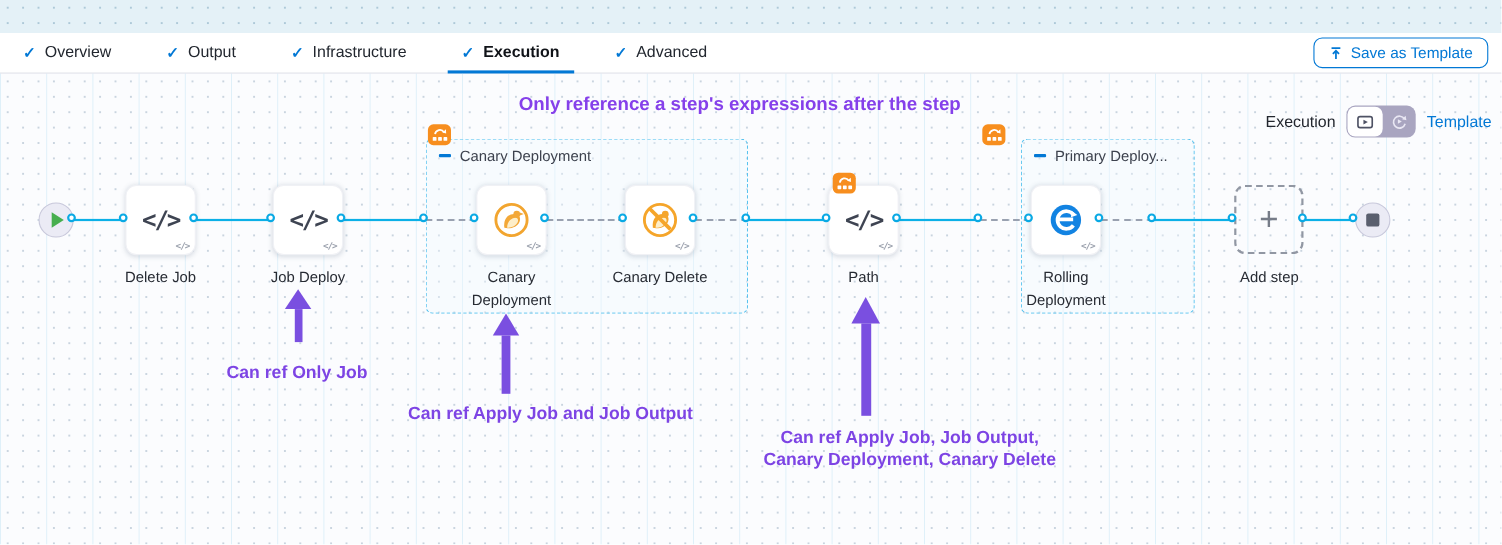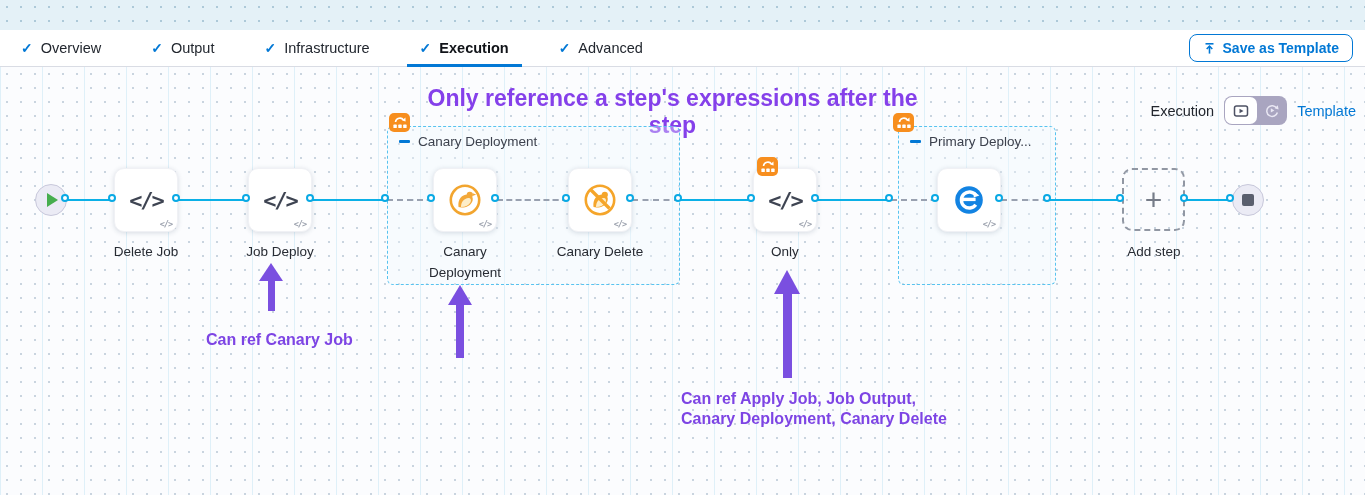--- a/index.html
+++ b/index.html
@@ -14,32 +14,32 @@
 
   
   .tab-bar { position:absolute; top:30px; left:0; width:100%; height:37px; background:#fff;
     border-bottom:1px solid #d9dce4; display:flex; align-items:center; padding:0 12px 0 8px; }
   .tab { position:relative; height:100%; display:flex; align-items:center; gap:8px;
     padding:0 13px; margin-right:24px; font-size:14.5px; color:#22272f; cursor:pointer; white-space:nowrap; }
   .tab .check { color:#0278d5; font-weight:700; font-size:14px; }
   .tab.active { font-weight:700; color:#101318; }
   .tab.active::after { content:""; position:absolute; left:0; right:0; bottom:-1px; height:3px; background:#0278d5; }
   .save-btn { margin-left:auto; display:flex; align-items:center; gap:7px; border:1px solid #0278d5;
-    color:#0278d5; border-radius:8px; padding:5px 13px; font-size:14px; font-weight:700; background:#fff; cursor:pointer; }
+    color:#0278d5; border-radius:8px; padding:5px 13px; font-size:14px; font-weight:400; background:#fff; cursor:pointer; }
 
   
   .canvas { position:absolute; top:67px; left:0; width:1365px; height:428px;
     background-color:#fbfcfe;
     background-image:
       linear-gradient(to right, rgba(160,212,238,0.30) 1px, transparent 1px),
       radial-gradient(circle, #c9d4df 1px, transparent 1.25px);
     background-size:42px 42px, 14px 14px; }
 
   .heading { position:absolute; left:420px; top:18px; width:505px; text-align:center;
-    font-size:23px; font-weight:700; color:#8540ea; }
+    font-size:17px; font-weight:700; color:#8540ea; }
 
   
   .mode-row { position:absolute; top:29px; right:9px; display:flex; align-items:center; gap:10px; }
   .mode-label { font-size:14.5px; color:#22262e; }
   .pill { position:relative; width:63px; height:29px; background:#a9a5c0; border-radius:8px; cursor:pointer; }
   .pill-left { position:absolute; left:1px; top:1px; width:32px; height:27px; background:#fff;
     border-radius:7px; display:flex; align-items:center; justify-content:center; }
   .pill-right { position:absolute; right:0; top:0; width:30px; height:29px; display:flex; align-items:center; justify-content:center; }
   .rollback-link { font-size:14.5px; color:#0278d5; cursor:pointer; }
 
@@ -159,21 +159,21 @@
     <div class="line-dashed" style="left:1001px; width:48px;"></div>
     <div class="line-solid" style="left:1049px; width:73px;"></div>
     <div class="line-solid" style="left:1186px; width:46px;"></div>
 
     <div class="group" style="left:387px; width:293px;">
       <div class="group-header">
         <span class="minus-icon"></span>
         <span>Canary Deployment</span>
       </div>
     </div>
-    <div class="group" style="left:898px; width:158px;">
+    <div class="group" style="left:928px; width:158px;">
       <div class="group-header">
         <span class="minus-icon"></span>
         <span>Primary Deploy...</span>
       </div>
     </div>
 
     <div class="badge" style="left:389px; top:46px;">
       <svg width="16" height="14" viewBox="0 0 16 14">
         <path d="M3.5 6 A4.4 4.4 0 0 1 11.6 4.2" stroke="#fff" stroke-width="1.6" fill="none"></path>
         <polygon points="13.4,1.6 13.6,5.4 10.2,4.4" fill="#fff"></polygon>
@@ -250,21 +250,22 @@
       <span class="corner-code">&lt;/&gt;</span>
     </div>
     <div class="add-step">
       <span class="plus-glyph">+</span>
     </div>
 
     <div class="node-label" style="left:96px; width:100px;">Delete Job</div>
     <div class="node-label" style="left:230px; width:100px;">Job Deploy</div>
     <div class="node-label" style="left:417px; width:96px;">Canary Deployment</div>
     <div class="node-label" style="left:540px; width:120px;">Canary Delete</div>
-    <div class="node-label" style="left:735px; width:100px;">Only</div>
+    <div class="node-label" style="left:735px; width:100px;">Path</div>
+    <div class="node-label" style="left:921px; width:96px;">Rolling Deployment</div>
     <div class="node-label" style="left:1104px; width:100px;">Add step</div>
 
     <div class="port" style="left:61px;"></div>
     <div class="port" style="left:108px;"></div>
     <div class="port" style="left:172px;"></div>
     <div class="port" style="left:242px;"></div>
     <div class="port" style="left:306px;"></div>
     <div class="port" style="left:381px;"></div>
     <div class="port" style="left:427px;"></div>
     <div class="port" style="left:491px;"></div>
@@ -287,17 +288,18 @@
     </div>
     <div class="arrow-up" style="left:448px; top:218px;">
       <div class="arrow-head" style="border-left:12px solid transparent; border-right:12px solid transparent; border-bottom:20px solid #7a4fe0;"></div>
       <div class="arrow-shaft" style="width:8px; height:53px;"></div>
     </div>
     <div class="arrow-up" style="left:774px; top:203px;">
       <div class="arrow-head" style="border-left:13px solid transparent; border-right:13px solid transparent; border-bottom:24px solid #7a4fe0;"></div>
       <div class="arrow-shaft" style="width:9px; height:84px;"></div>
     </div>
 
-    <div class="note" style="left:206px; top:263px;">Can ref Canary Job</div>
-    <div class="note" style="left:681px; top:322px; width:292px;">Can ref Apply Job, Job Output, Canary Deployment, Canary Delete</div>
+    <div class="note" style="left:206px; top:263px;">Can ref Only Job</div>
+    <div class="note" style="left:371px; top:300px;">Can ref Apply Job and Job Output</div>
+    <div class="note" style="left:681px; top:322px; width:292px;text-align:center;">Can ref Apply Job, Job Output, Canary Deployment, Canary Delete</div>
 
   </div>
 </div>
 
 </body></html>

